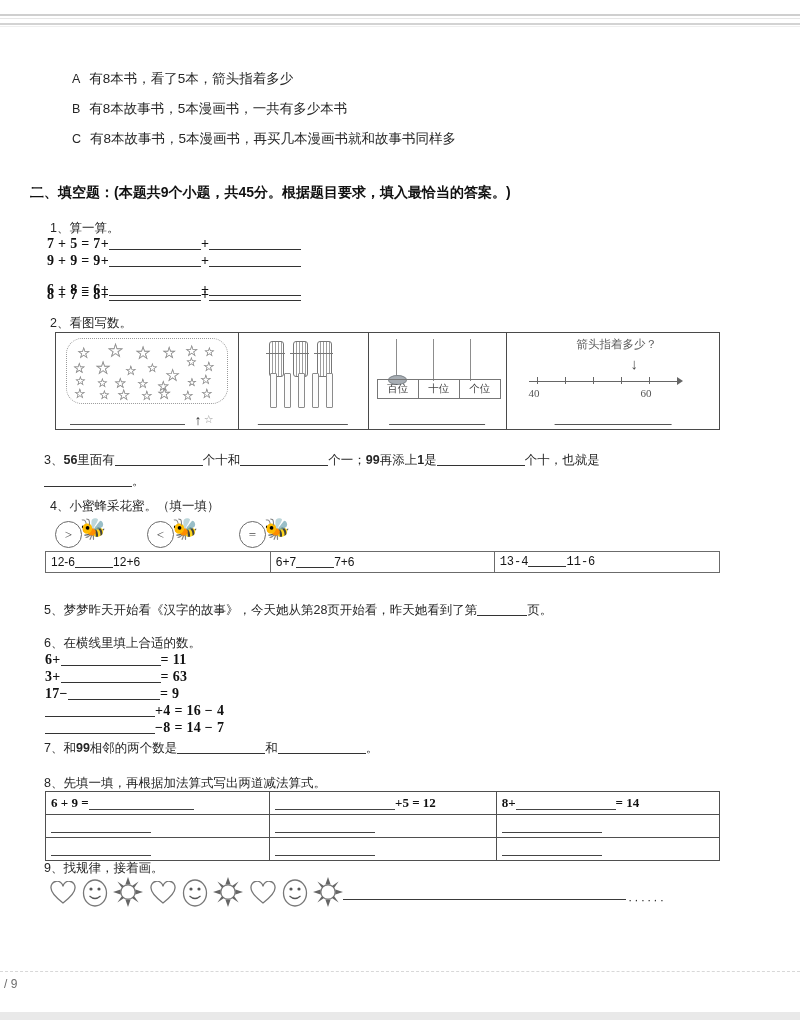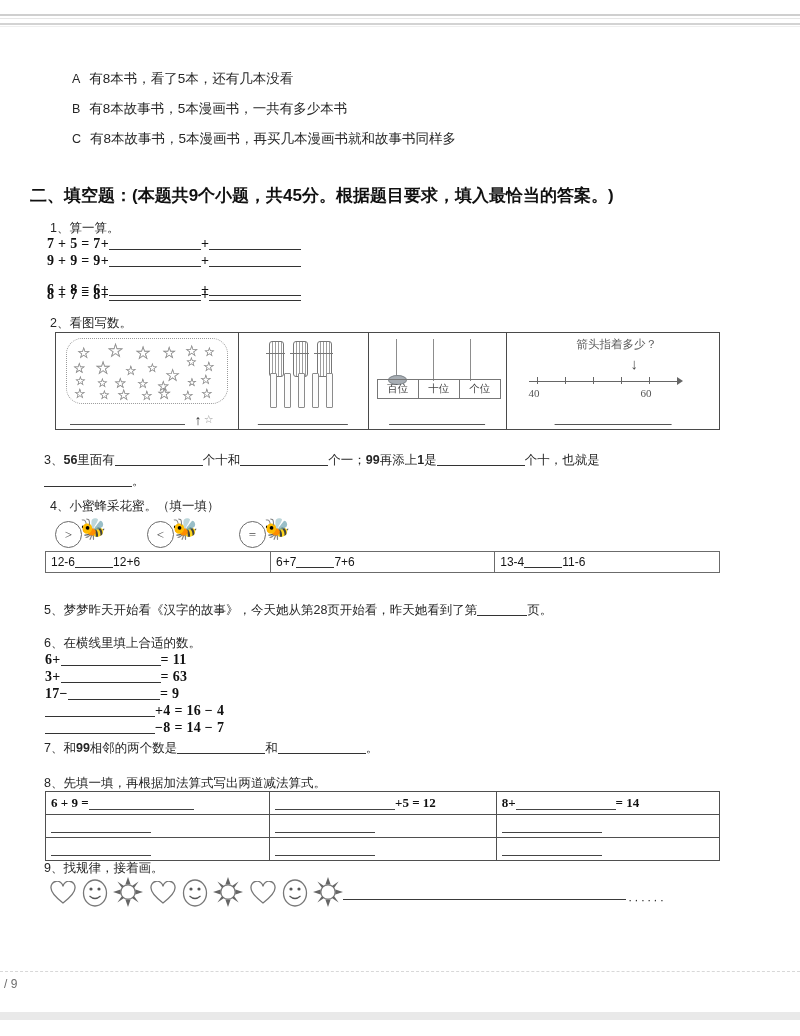--- a/index.html
+++ b/index.html
@@ -39,21 +39,21 @@
   .foot-page{position:absolute;left:4px;top:977px;font-size:12px;color:#6d6d6d;}
   .foot-bar{position:absolute;left:0;top:1012px;width:800px;height:8px;background:#e9e9e9;}
   .foot-bar2{position:absolute;left:0;top:1020px;width:800px;height:16px;background:#fff;}
 
   
   .content{position:absolute;left:0;top:30px;width:800px;}
 
   .choice{position:absolute;font-size:13.5px;color:#262626;white-space:nowrap;}
   .choice .lt{font-family:"Liberation Sans",sans-serif;font-size:12.5px;margin-right:9px;}
 
-  .sec-head{position:absolute;left:30px;top:184px;font-size:17px;font-weight:bold;color:#111;white-space:nowrap;}
+  .sec-head{position:absolute;left:30px;top:184px;font-size:14px;font-weight:bold;color:#111;white-space:nowrap;}
 
   .qnum{position:absolute;font-size:12.5px;color:#262626;white-space:nowrap;}
 
   
   .bl{display:inline-block;border-bottom:1.3px solid #333;vertical-align:-2px;}
 
   
   .eqrow{position:absolute;font-size:14px;font-weight:bold;white-space:nowrap;color:#111;
          font-family:"Liberation Serif","DejaVu Serif",serif;letter-spacing:.3px;}
 
@@ -122,21 +122,21 @@
 <div class="page-wrap">
 
   <div class="rule-a"></div>
   <div class="rule-b"></div>
   <div class="rule-c"></div>
   <div class="rule-d"></div>
 
   <div class="content">
 
     <div class="choice" style="left:72px;top:40px;">
-      <span class="lt">A</span><span>有8本书，看了5本，还有几本没看</span>
+      <span class="lt">A</span><span>有8本书，看了5本，箭头指着多少</span>
     </div>
     <div class="choice" style="left:72px;top:70px;">
       <span class="lt">B</span><span>有8本故事书，5本漫画书，一共有多少本书</span>
     </div>
     <div class="choice" style="left:72px;top:100px;">
       <span class="lt">C</span><span>有8本故事书，5本漫画书，再买几本漫画书就和故事书同样多</span>
     </div>
 
     <div class="sec-head" style="top:154px;left:30px;">二、填空题：(本题共9个小题，共45分。根据题目要求，填入最恰当的答案。)</div>
 
@@ -282,21 +282,21 @@
       <div class="bee" style="left:117px;top:0px;">🐝</div>
       <div class="bcircle" style="left:184px;top:3px;">=</div>
       <div class="bee" style="left:209px;top:0px;">🐝</div>
     </div>
 
     <table class="t4" style="top:521px;">
       <tbody>
           <tr>
         <td style="width:225px;"><span>12-6</span><span class="bl" style="width:38px;"></span><span>12+6</span></td>
         <td style="width:225px;"><span>6+7</span><span class="bl" style="width:38px;"></span><span>7+6</span></td>
-        <td style="width:225px;"><span>13-4</span><span class="bl" style="width:38px;"></span><span>11-6</span></td>
+        <td style="width:225px;font-family:Liberation Mono, monospace;"><span>13-4</span><span class="bl" style="width:38px;"></span><span>11-6</span></td>
       </tr>
     </tbody>
       </table>
 
     <div class="qnum" style="left:44px;top:572px;">
       <span>5、</span><span>梦梦昨天开始看《汉字的故事》，今天她从第28页开始看，昨天她看到了第</span><span class="bl" style="width:50px;"></span><span>页。</span>
     </div>
 
     <div class="qnum" style="left:44px;top:605px;">
       <span>6、</span><span>在横线里填上合适的数。</span>

